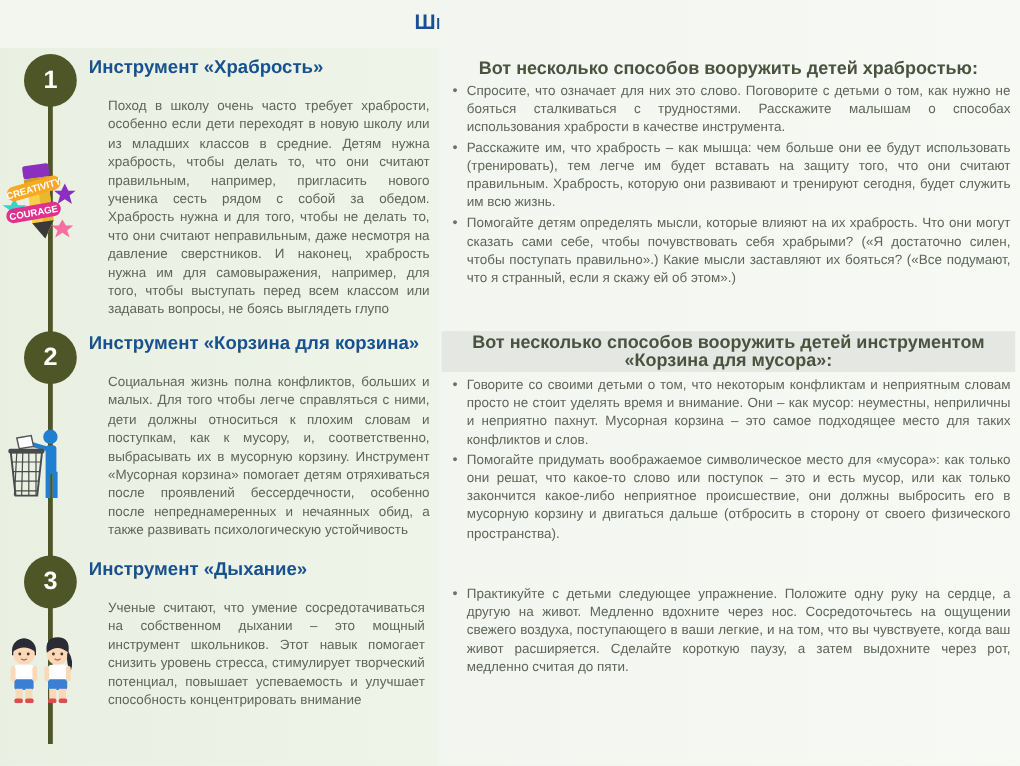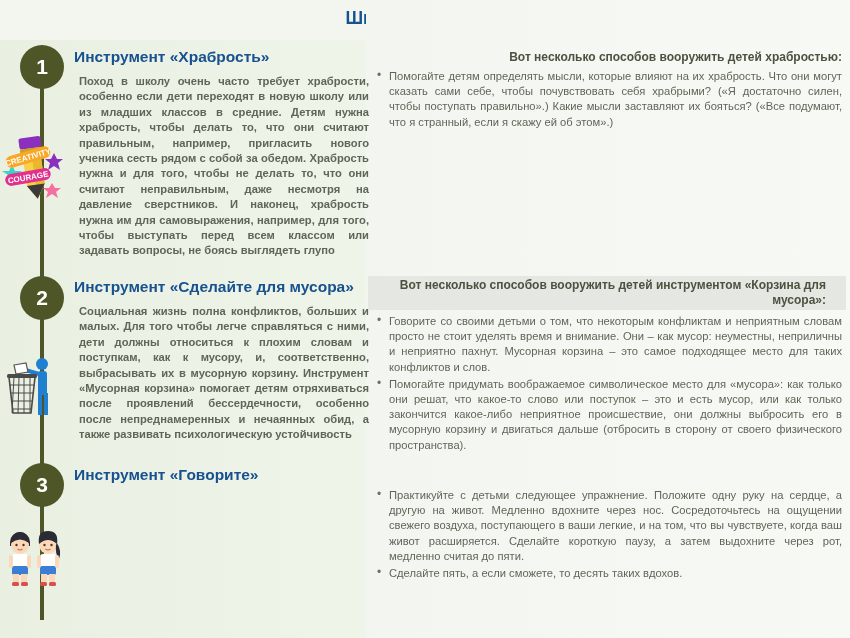--- a/index.html
+++ b/index.html
@@ -40,31 +40,31 @@
   .num-circle.n2{top:276px;}
   .num-circle.n3{top:463px;}
   
   .left-col{position:absolute;left:74px;width:300px;z-index:3;}
   .sec-title{
     font-size:15.5px;font-weight:bold;color:#17518f;
     margin:0 0 8px 0;white-space:nowrap;
   }
   .sec-body{
     font-size:11.2px;line-height:15.4px;color:#5f6658;
-    text-align:justify;margin:5px;font-weight:bold;
+    text-align:justify;margin:16px;
   }
   .sec-body p{margin:0 0 3px 0;}
   #sec1-left{top:48px;}
   #sec2-left{top:278px;}
   #sec3-left{top:466px;width:296px;}
   
   .right-col{position:absolute;left:372px;width:470px;z-index:3;}
   .right-head{
-    font-size:12px;font-weight:bold;color:#4b5340;
-    text-align:right;margin:0 0 4px 0;line-height:15px;
+    font-size:15px;font-weight:bold;color:#4b5340;
+    text-align:center;margin:0 0 4px 0;line-height:15px;
   }
   .band{
     background:#e4e7e2;
     padding:2px 20px;margin:0 -4px 4px -4px;
   }
   ul.tips{
     margin:0;padding:0 0 0 17px;list-style:none;
   }
   ul.tips li{
     font-size:11.2px;line-height:15.2px;color:#5f6658;
@@ -106,47 +106,49 @@
   <div class="num-circle n3">3</div>
 
   <div class="left-col" id="sec1-left">
     <div class="sec-title">Инструмент «Храбрость»</div>
     <div class="sec-body">Поход в школу очень часто требует храбрости, особенно если дети переходят в новую школу или из младших классов в средние. Детям нужна храбрость, чтобы делать то, что они считают правильным, например, пригласить нового ученика сесть рядом с собой за обедом. Храбрость нужна и для того, чтобы не делать то, что они считают неправильным, даже несмотря на давление сверстников. И наконец, храбрость нужна им для самовыражения, например, для того, чтобы выступать перед всем классом или задавать вопросы, не боясь выглядеть глупо</div>
   </div>
 
   <div class="right-col" id="sec1-right">
     <div class="right-head">Вот несколько способов вооружить детей храбростью:</div>
     <ul class="tips">
+      <li>Спросите, что означает для них это слово. Поговорите с детьми о том, как нужно не бояться сталкиваться с трудностями. Расскажите малышам о способах использования храбрости в качестве инструмента.</li>
+      <li>Расскажите им, что храбрость – как мышца: чем больше они ее будут использовать (тренировать), тем легче им будет вставать на защиту того, что они считают правильным. Храбрость, которую они развивают и тренируют сегодня, будет служить им всю жизнь.</li>
       <li>Помогайте детям определять мысли, которые влияют на их храбрость. Что они могут сказать сами себе, чтобы почувствовать себя храбрыми? («Я достаточно силен, чтобы поступать правильно».) Какие мысли заставляют их бояться? («Все подумают, что я странный, если я скажу ей об этом».)</li>
     </ul>
   </div>
 
   <div class="left-col" id="sec2-left">
-    <div class="sec-title">Инструмент «Сделайте для мусора»</div>
+    <div class="sec-title">Инструмент «Корзина для корзина»</div>
     <div class="sec-body">Социальная жизнь полна конфликтов, больших и малых. Для того чтобы легче справляться с ними, дети должны относиться к плохим словам и поступкам, как к мусору, и, соответственно, выбрасывать их в мусорную корзину. Инструмент «Мусорная корзина» помогает детям отряхиваться после проявлений бессердечности, особенно после непреднамеренных и нечаянных обид, а также развивать психологическую устойчивость</div>
   </div>
 
   <div class="right-col" id="sec2-right">
     <div class="right-head band">Вот несколько способов вооружить детей инструментом «Корзина для мусора»:</div>
     <ul class="tips">
       <li>Говорите со своими детьми о том, что некоторым конфликтам и неприятным словам просто не стоит уделять время и внимание. Они – как мусор: неуместны, неприличны и неприятно пахнут. Мусорная корзина – это самое подходящее место для таких конфликтов и слов.</li>
       <li>Помогайте придумать воображаемое символическое место для «мусора»: как только они решат, что какое-то слово или поступок – это и есть мусор, или как только закончится какое-либо неприятное происшествие, они должны выбросить его в мусорную корзину и двигаться дальше (отбросить в сторону от своего физического пространства).</li>
     </ul>
   </div>
 
   <div class="left-col" id="sec3-left">
-    <div class="sec-title">Инструмент «Говорите»</div>
+    <div class="sec-title">Инструмент «Дыхание»</div>
     <div class="sec-body">
+      <p>Ученые считают, что умение сосредотачиваться на собственном дыхании – это мощный инструмент школьников. Этот навык помогает снизить уровень стресса, стимулирует творческий потенциал, повышает успеваемость и улучшает способность концентрировать внимание</p>
     </div>
   </div>
 
   <div class="right-col" id="sec3-right">
     <ul class="tips">
       <li>Практикуйте с детьми следующее упражнение. Положите одну руку на сердце, а другую на живот. Медленно вдохните через нос. Сосредоточьтесь на ощущении свежего воздуха, поступающего в ваши легкие, и на том, что вы чувствуете, когда ваш живот расширяется. Сделайте короткую паузу, а затем выдохните через рот, медленно считая до пяти.</li>
-      <li>Сделайте пять, а если сможете, то десять таких вдохов.</li>
     </ul>
   </div>
 
   <svg class="ill" id="ill-pencil" viewBox="0 0 62 80">
     <g transform="rotate(-8 31 40)">
       <path d="M22 20 h18 v40 l-9 14 -9 -14 Z" fill="#f7d147"></path>
       <path d="M31 20 h9 v40 l-9 14 Z" fill="#e8b92e"></path>
       <rect x="20" y="12" width="22" height="11" rx="2" fill="#8b2fbf"></rect>
       <rect x="20" y="23" width="22" height="5" fill="#c9a227"></rect>
       <path d="M22 60 h18 l-9 14 Z" fill="#3a3a3a"></path>

